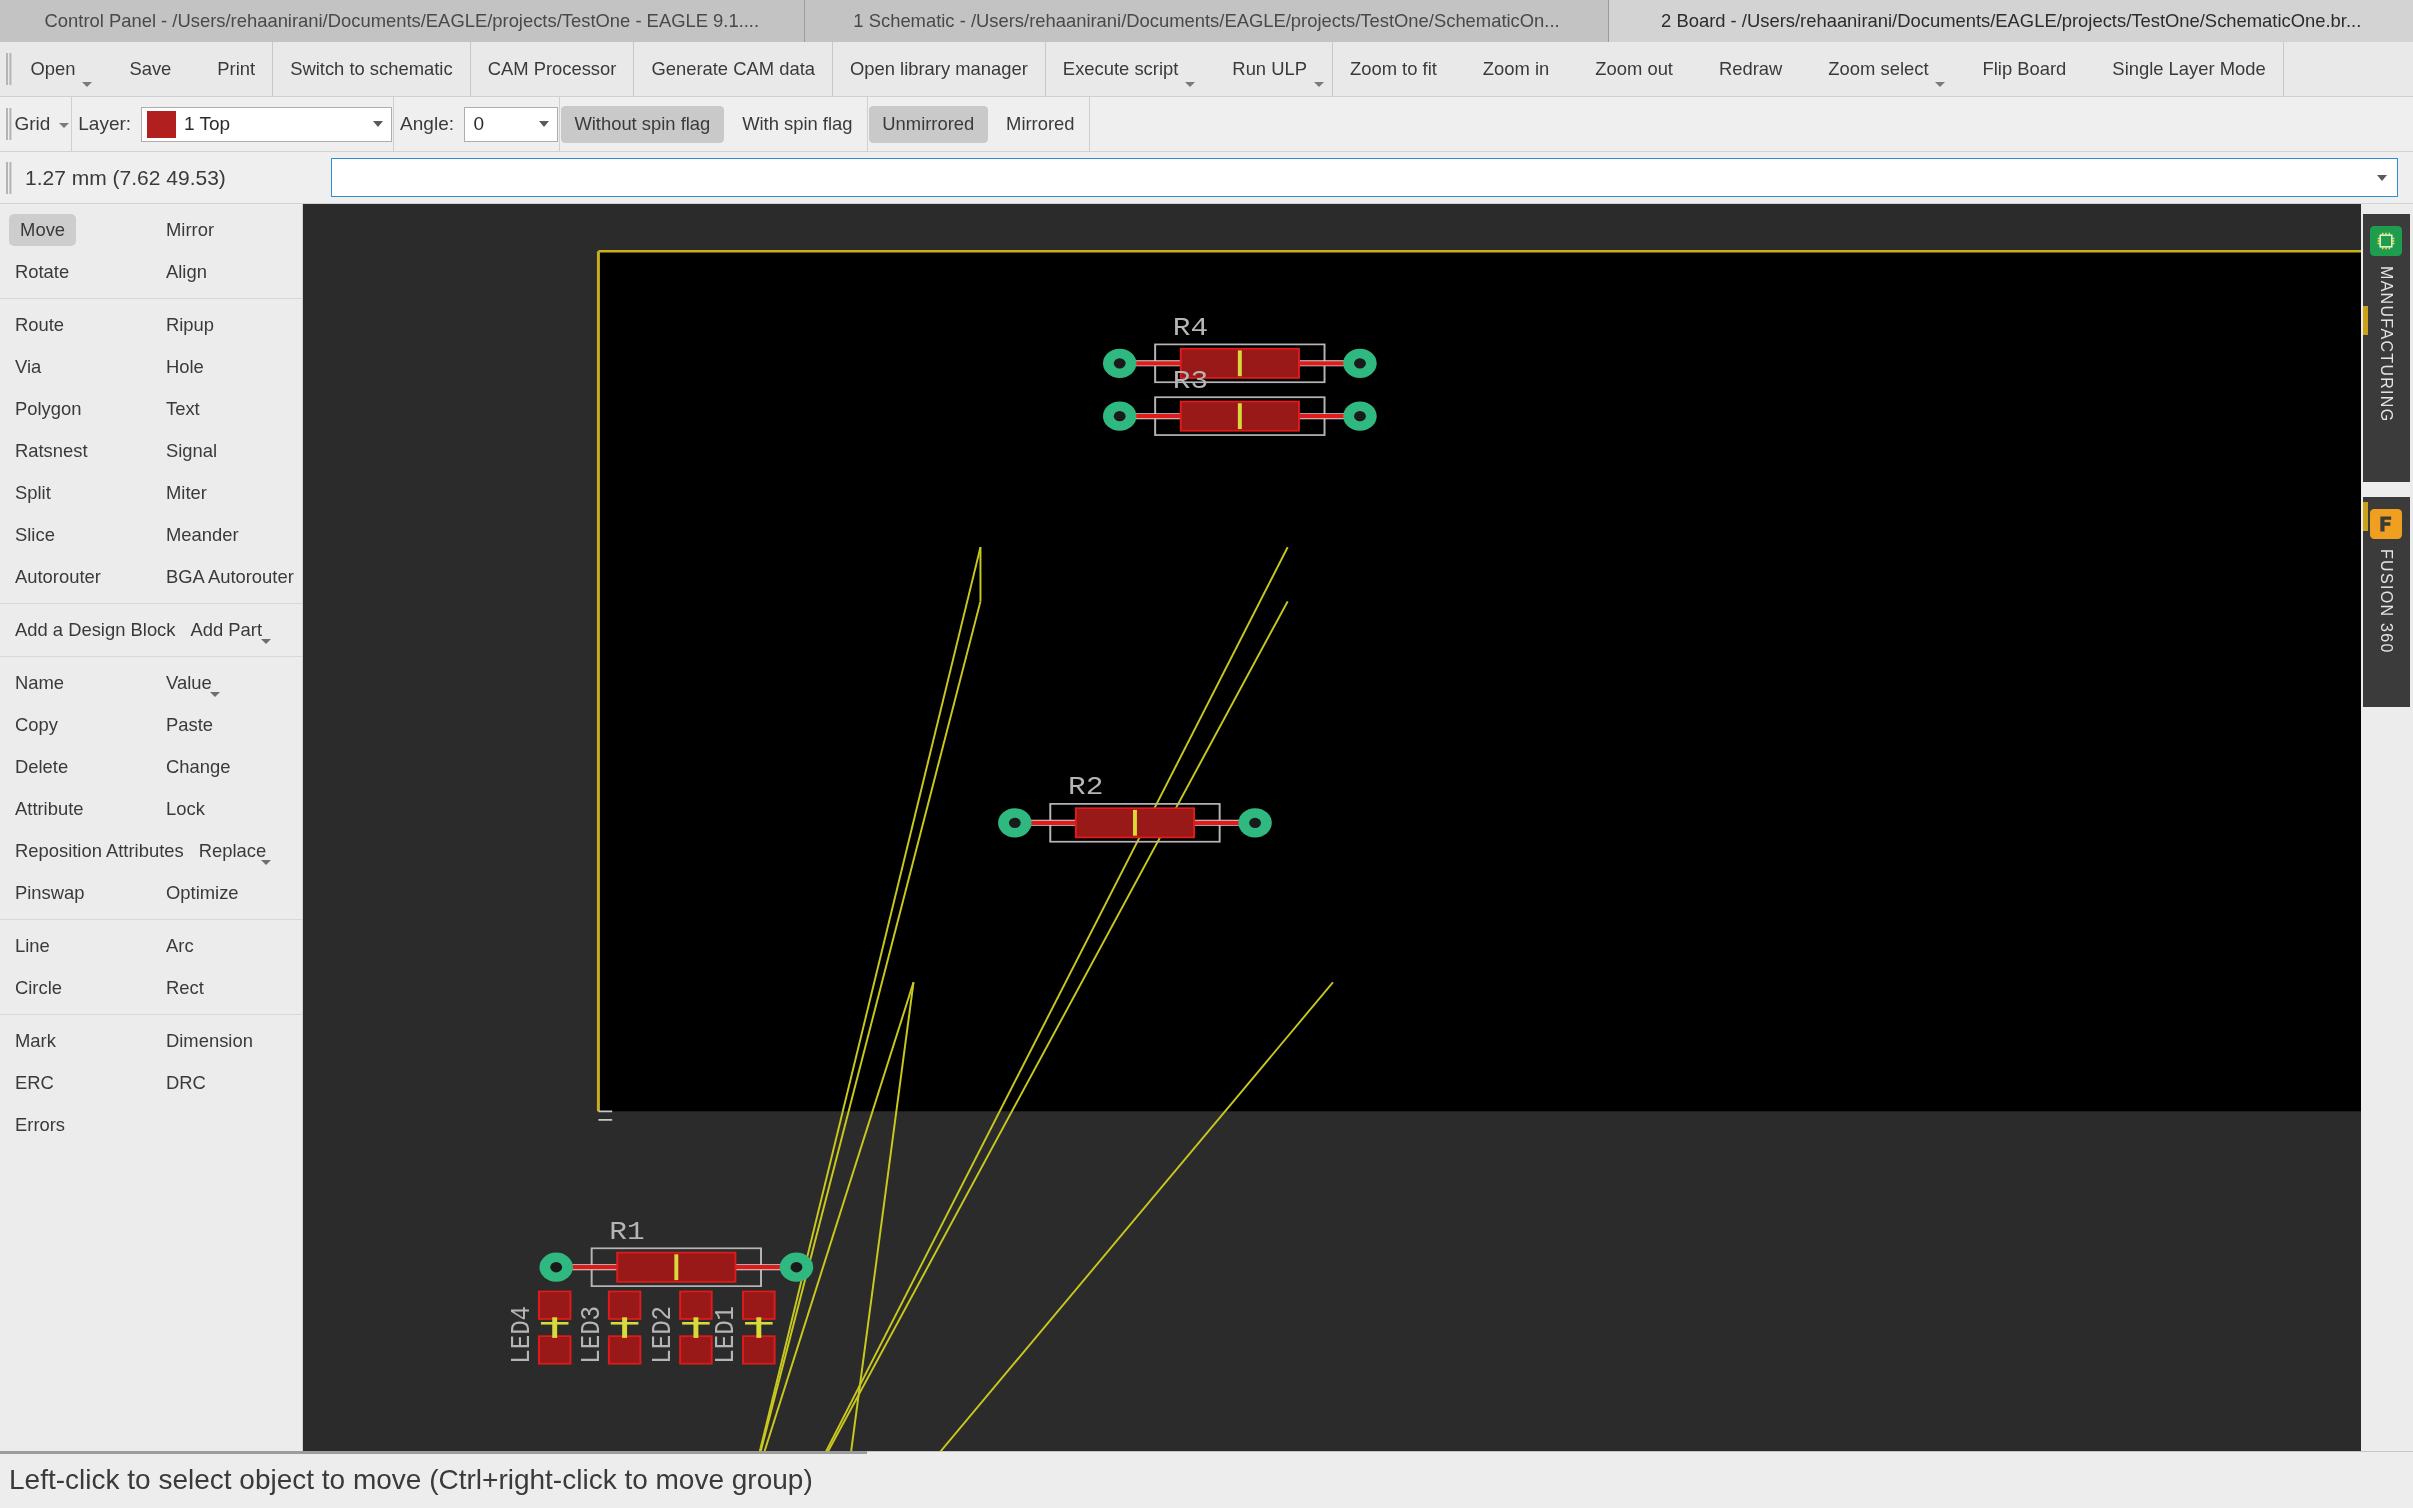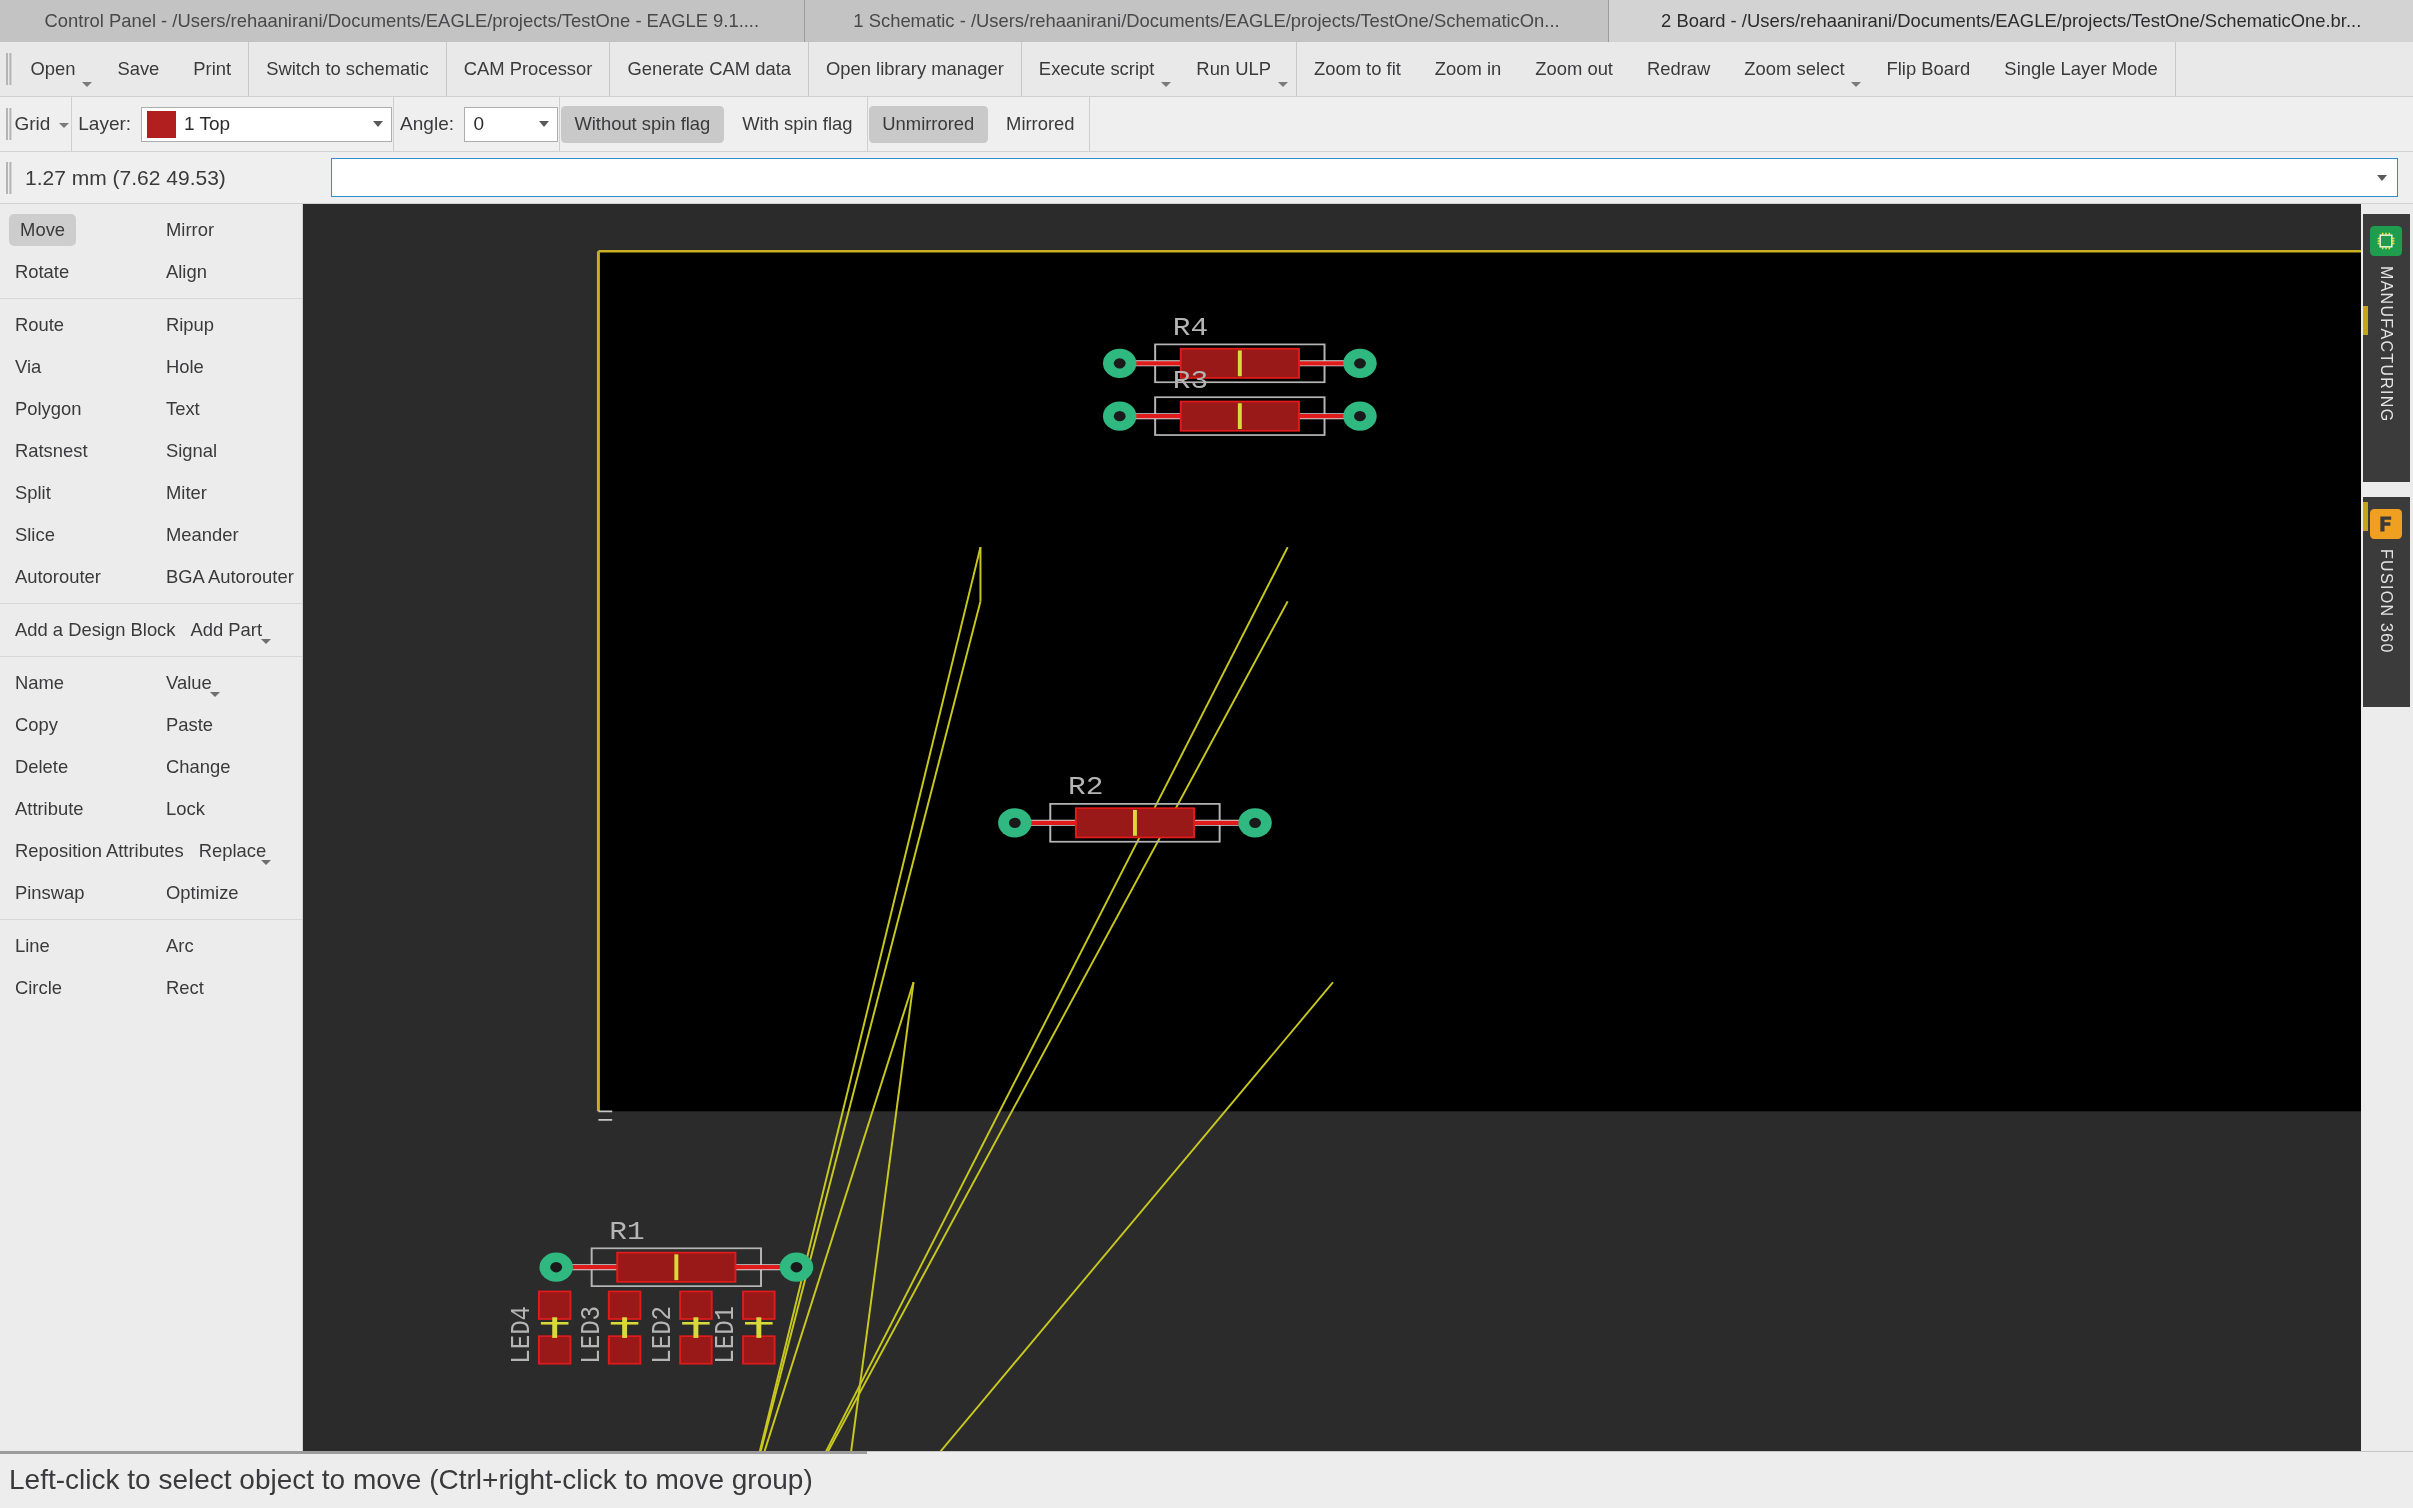--- a/index.html
+++ b/index.html
@@ -25,21 +25,21 @@
   .tab:last-child { border-right: none; }
 
   
   .toolbar {
     height: 55px; flex: 0 0 55px; background: #e9e9e9;
     display: flex; align-items: stretch;
     border-bottom: 0.8px solid #cfcfcf;
   }
   .grip { width: 13.4px; display:flex; align-items:center; justify-content:center; flex:0 0 13.4px; }
   .grip::before { content:""; width:1.7px; height:32px; background:#b4b4b4; box-shadow: 3.4px 0 0 #b4b4b4; }
-  .tgroup { display: flex; align-items: stretch; border-right: 0.8px solid #c8c8c8; }
+  .tgroup { display: flex; align-items: stretch; border-right: 0.8px solid #c8c8c8; gap: 12px; }
   .tbtn {
     display: flex; align-items: center; justify-content: center;
     padding: 0 17px; font-size: 18.4px; color: #3a3a3c; white-space: nowrap;
     position: relative; cursor: default;
   }
   .tbtn.has-caret { padding-right: 25px; }
   .caret {
     position:absolute; right: 8.4px; bottom: 9.2px;
     width:0;height:0;border-left:5px solid transparent;border-right:5px solid transparent;
     border-top:5.9px solid #7b7b7b;
@@ -438,20 +438,46 @@
             <div class="pcell">
               <span>Arc</span>
             </div>
           </div>
           <div class="prow">
             <div class="pcell">
               <span>Circle</span>
             </div>
             <div class="pcell">
               <span>Rect</span>
+            </div>
+          </div>
+        </div>
+        <div class="pgroup">
+          <div class="prow">
+            <div class="pcell">
+              <span>Mark</span>
+            </div>
+            <div class="pcell">
+              <span>Dimension</span>
+            </div>
+          </div>
+          <div class="prow">
+            <div class="pcell">
+              <span>ERC</span>
+            </div>
+            <div class="pcell">
+              <span>DRC</span>
+            </div>
+          </div>
+          <div class="prow">
+            <div class="pcell">
+              <span>Errors</span>
+            </div>
+            <div class="pcell">
+              <span></span>
             </div>
           </div>
         </div>
       </div>
 
     <div class="canvaswrap">
       <svg id="pcb" viewBox="0 0 2090 1450" preserveAspectRatio="none">
         <rect x="0" y="0" width="2090" height="1450" fill="#2b2b2b"></rect>
 
         <rect x="300" y="55" width="1790" height="1000" fill="#000000"></rect>

